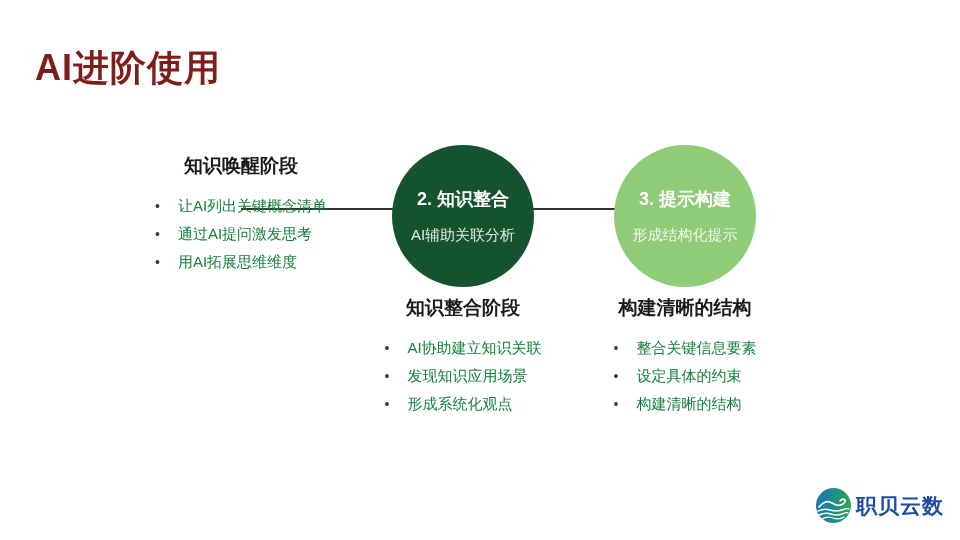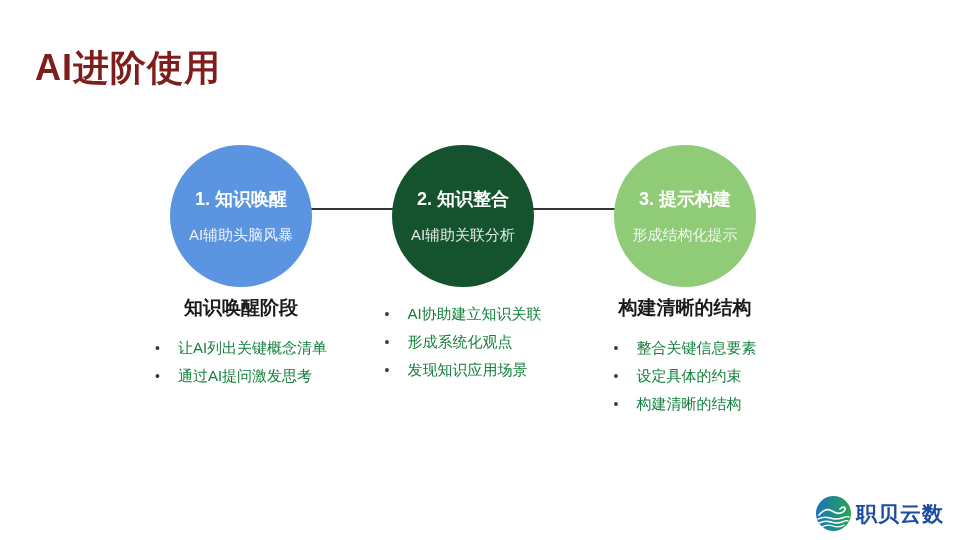--- a/index.html
+++ b/index.html
@@ -41,58 +41,56 @@
     margin:13px 0 0 0;padding:0;list-style:none;text-align:left;
   }
   .bullet-list li{
     font-size:15px;line-height:27px;color:#15803d;white-space:nowrap;
   }
   .bullet-list li::before{
     content:"•";display:inline-block;width:10px;margin-right:13px;
     color:#3d3d3d;font-size:14px;
   }
   .logo{
-    position:absolute;right:16px;bottom:8px;
+    position:absolute;right:16px;bottom:16px;
     display:flex;align-items:center;gap:4px;
   }
   .logo-icon{width:37px;height:37px;display:block;}
   .logo-text{
     font-size:21px;font-weight:700;color:#1d4ba0;letter-spacing:1px;
   }
 </style>
 </head>
 <body>
 
 <h1 class="slide-title">AI进阶使用</h1>
 
 <div class="connector-line"></div>
 
 <div class="stages-row">
 
   <div class="stage-col">
-    <div class="stage-circle" style="background-color: rgb(91, 148, 224);">
-      <div class="circle-title">1. 知识唤醒</div>
-      <div class="circle-subtitle">AI辅助头脑风暴</div>
-    </div>
     <div class="section-title">知识唤醒阶段</div>
     <ul class="bullet-list">
       <li>让AI列出关键概念清单</li>
       <li>通过AI提问激发思考</li>
+      <li>用AI拓展思维维度</li>
     </ul>
   </div>
 
   <div class="stage-col">
     <div class="stage-circle" style="background-color: #14532d;">
       <div class="circle-title">2. 知识整合</div>
       <div class="circle-subtitle">AI辅助关联分析</div>
     </div>
+    <div class="section-title">知识整合阶段</div>
     <ul class="bullet-list">
       <li>AI协助建立知识关联</li>
+      <li>发现知识应用场景</li>
       <li>形成系统化观点</li>
-      <li>发现知识应用场景</li>
     </ul>
   </div>
 
   <div class="stage-col">
     <div class="stage-circle" style="background-color: rgb(144, 203, 120);">
       <div class="circle-title">3. 提示构建</div>
       <div class="circle-subtitle">形成结构化提示</div>
     </div>
     <div class="section-title">构建清晰的结构</div>
     <ul class="bullet-list">

